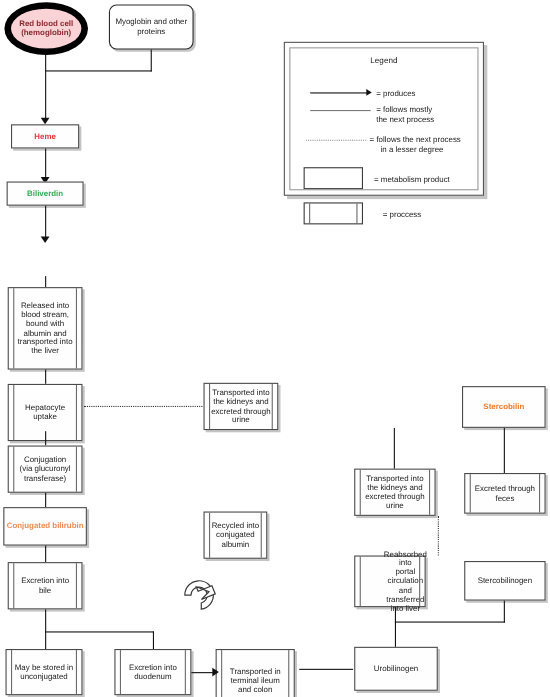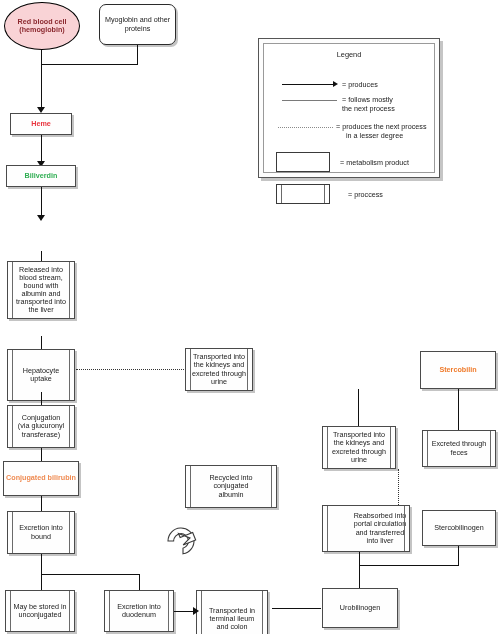--- a/index.html
+++ b/index.html
@@ -49,21 +49,21 @@
 
   .ellipse {
     position: absolute;
     box-sizing: border-box;
     display: flex;
     align-items: center;
     justify-content: center;
     text-align: center;
     border-radius: 50%;
     background: #f9d3d6;
-    border: 1px solid #000000;
+    border: 6px solid #000000;
     color: #8c2a30;
     font-size: 7.2px;
     line-height: 1.15;
     font-weight: bold;
   }
   .rounded {
     position: absolute;
     box-sizing: border-box;
     display: flex;
     align-items: center;
@@ -226,21 +226,21 @@
   <div class="arrowdown" style="left:37px;top:215px;"></div>
 
   <div class="node prod" style="left:8px;top:219px;width:65px;height:48px;margin-top:43px;">
     <span style="display:block" class="c-orange">
       <span>Bilirubin</span><br>
       <span>(unconjugated)</span>
     </span>
   </div>
   <div class="vline" style="left:41px;top:251px;height:10px;"></div>
 
-  <div class="node proc" style="left:7px;top:261px;width:68px;height:58px;">
+  <div class="node proc" style="left:7px;top:261px;width:68px;height:75px;">
     <span style="display:block">
       <span>Released into</span><br>
       <span>blood stream,</span><br>
       <span>bound with</span><br>
       <span>albumin and</span><br>
       <span>transported into</span><br>
       <span>the liver</span>
     </span>
   </div>
   <div class="vline" style="left:41px;top:336px;height:13px;"></div>
@@ -263,21 +263,21 @@
   <div class="vline" style="left:41px;top:448px;height:13px;"></div>
 
   <div class="node prod" style="left:3px;top:461px;width:76px;height:35px;">
     <span class="c-orange">Conjugated bilirubin</span>
   </div>
   <div class="vline" style="left:41px;top:496px;height:15px;"></div>
 
   <div class="node proc" style="left:7px;top:511px;width:68px;height:43px;">
     <span style="display:block">
       <span>Excretion into</span><br>
-      <span>bound</span>
+      <span>bile</span>
     </span>
   </div>
   <div class="vline" style="left:41px;top:554px;height:36px;"></div>
 
   <div class="node proc" style="left:5px;top:590px;width:70px;height:42px;">
     <span style="display:block">
       <span>May be stored in</span><br>
       <span>unconjugated</span>
     </span>
   </div>
@@ -289,21 +289,21 @@
     <span style="display:block">
       <span>Transported into</span><br>
       <span>the kidneys and</span><br>
       <span>excreted through</span><br>
       <span>urine</span>
     </span>
   </div>
 
   <div class="dhline" style="left:76px;top:369px;width:108px;"></div>
 
-  <div class="node proc" style="left:185px;top:465px;width:92px;height:43px;">
+  <div class="node proc" style="left:185px;top:465px;width:58px;height:43px;">
     <span style="display:block">
       <span>Recycled into</span><br>
       <span>conjugated</span><br>
       <span>albumin</span>
     </span>
   </div>
 
   <div id="cycle-icon">
     <svg width="46" height="46" viewBox="0 0 46 46" aria-hidden="true">
       <g transform="translate(23,23)">
@@ -346,21 +346,21 @@
   <div class="vline" style="left:358px;top:389px;height:37px;"></div>
 
   <div class="node proc" style="left:422px;top:430px;width:74px;height:37px;">
     <span style="display:block">
       <span>Excreted through</span><br>
       <span>feces</span>
     </span>
   </div>
   <div class="vline" style="left:458px;top:389px;height:41px;"></div>
 
-  <div class="node proc" style="left:322px;top:505px;width:88px;height:47px;padding-left:30px;">
+  <div class="node proc" style="left:322px;top:505px;width:65px;height:47px;padding-left:30px;">
     <span style="display:block">
       <span>Reabsorbed into</span><br>
       <span>portal circulation</span><br>
       <span>and transferred</span><br>
       <span>into liver</span>
     </span>
   </div>
 
   <div class="node prod" style="left:422px;top:510px;width:74px;height:36px;">
     <span>Stercobilinogen</span>
@@ -385,21 +385,21 @@
       <div class="lg-text" style="left:78px;top:36px;">= produces</div>
 
       <div class="lg-solid" style="left:18px;top:56px;width:55px;"></div>
       <div class="lg-text" style="left:78px;top:51px;">
         <span>= follows mostly</span><br>
         <span>the next process</span>
       </div>
 
       <div class="lg-dotted" style="left:14px;top:83px;width:55px;"></div>
       <div class="lg-text" style="left:72px;top:78px;">
-        <span>= produces the next process</span><br>
+        <span>= follows the next process</span><br>
         <span style="display:inline-block;padding-left:10px">in a lesser degree</span>
       </div>
 
       <div class="lg-box" style="left:12px;top:108px;width:54px;height:20px;"></div>
       <div class="lg-text" style="left:76px;top:114px;">= metabolism product</div>
 
       <div class="lg-box pr" style="left:12px;top:140px;width:54px;height:20px;"></div>
       <div class="lg-text" style="left:84px;top:146px;">= proccess</div>
     </div>
   </div>

